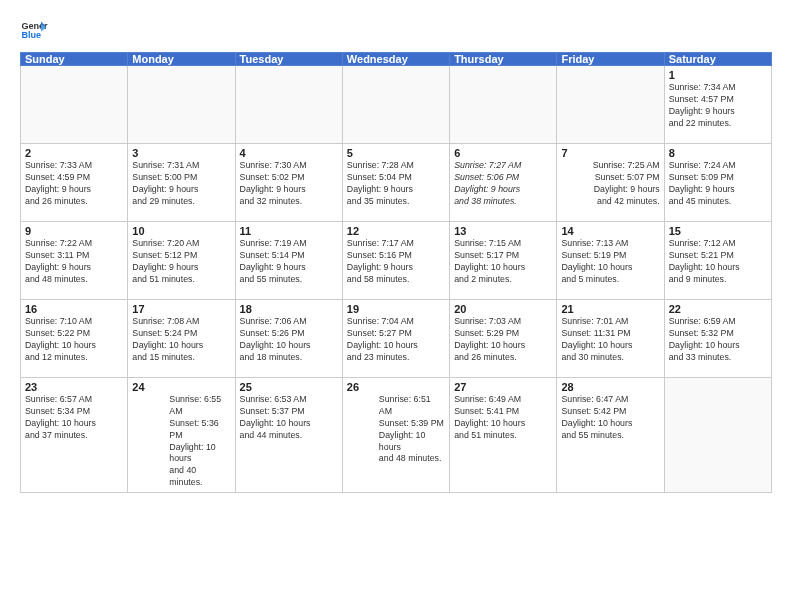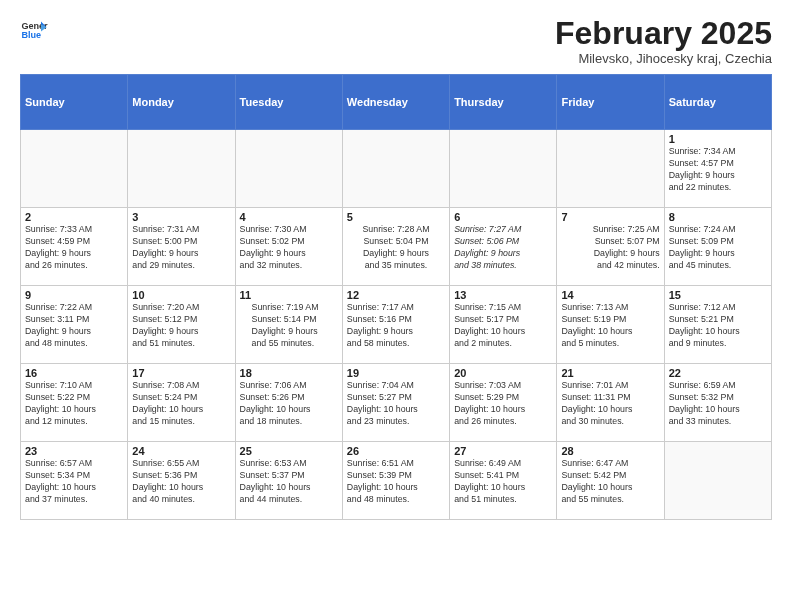--- a/index.html
+++ b/index.html
@@ -47,21 +47,21 @@
     table {
       width: 100%;
       border-collapse: collapse;
       table-layout: fixed;
     }
     thead tr th {
       background: #3d6ecc;
       color: #fff;
       font-size: 11px;
       font-weight: bold;
-      padding: 21px 4px;
+      padding: 0 4px;
       text-align: left;
       border: 1px solid #5580d0;
     }
     tbody tr td {
       border: 1px solid #ccc;
       vertical-align: top;
       padding: 3px 4px;
       font-size: 9.2px;
       color: #333;
       height: 78px;
@@ -88,24 +88,20 @@
 <div class="page">
   <div class="header">
     <div class="logo">
       <svg class="logo-icon" viewBox="0 0 40 40">
         <text x="2" y="18" font-size="13" font-weight="bold" fill="#333">General</text>
         <text x="2" y="32" font-size="13" font-weight="bold" fill="#1a73e8">Blue</text>
         <polygon points="30,8 38,16 30,12" fill="#1a73e8"></polygon>
         <polygon points="30,12 38,16 30,22" fill="#4aa0e8"></polygon>
       </svg>
     </div>
-    <div class="title-section">
-      <div class="calendar-title">February 2025</div>
-      <div class="calendar-subtitle">Milevsko, Jihocesky kraj, Czechia</div>
-    </div>
   </div>
 
   <table>
     <thead>
       <tr>
       <th>Sunday</th>
           <th>Monday</th>
           <th>Tuesday</th>
           <th>Wednesday</th>
           <th>Thursday</th>
@@ -146,21 +142,21 @@
           </td>
           <td>
             <span class="day-num">4</span>
             <div class="day-info" style="white-space: pre-line;">Sunrise: 7:30 AM
 Sunset: 5:02 PM
 Daylight: 9 hours
 and 32 minutes.</div>
           </td>
           <td>
             <span class="day-num">5</span>
-            <div class="day-info" style="white-space: pre-line; text-align: center;">Sunrise: 7:28 AM
+            <div class="day-info" style="white-space: pre-line;">Sunrise: 7:28 AM
 Sunset: 5:04 PM
 Daylight: 9 hours
 and 35 minutes.</div>
           </td>
           <td>
             <span class="day-num">6</span>
             <div class="day-info" style="white-space: pre-line; font-style: italic;">Sunrise: 7:27 AM
 Sunset: 5:06 PM
 Daylight: 9 hours
 and 38 minutes.</div>
@@ -190,21 +186,21 @@
           </td>
           <td>
             <span class="day-num">10</span>
             <div class="day-info" style="white-space: pre-line;">Sunrise: 7:20 AM
 Sunset: 5:12 PM
 Daylight: 9 hours
 and 51 minutes.</div>
           </td>
           <td>
             <span class="day-num">11</span>
-            <div class="day-info" style="white-space: pre-line; margin-left: 12px;">Sunrise: 7:19 AM
+            <div class="day-info" style="white-space: pre-line;">Sunrise: 7:19 AM
 Sunset: 5:14 PM
 Daylight: 9 hours
 and 55 minutes.</div>
           </td>
           <td>
             <span class="day-num">12</span>
             <div class="day-info" style="white-space: pre-line;">Sunrise: 7:17 AM
 Sunset: 5:16 PM
 Daylight: 9 hours
 and 58 minutes.</div>
@@ -285,35 +281,35 @@
         <tr>
           <td>
             <span class="day-num">23</span>
             <div class="day-info" style="white-space: pre-line;">Sunrise: 6:57 AM
 Sunset: 5:34 PM
 Daylight: 10 hours
 and 37 minutes.</div>
           </td>
           <td>
             <span class="day-num">24</span>
-            <div class="day-info" style="white-space: pre-line;">Sunrise: 6:55 AM
+            <div class="day-info" style="white-space: pre-line; margin-left: 37px;">Sunrise: 6:55 AM
 Sunset: 5:36 PM
 Daylight: 10 hours
 and 40 minutes.</div>
           </td>
           <td>
             <span class="day-num">25</span>
             <div class="day-info" style="white-space: pre-line;">Sunrise: 6:53 AM
 Sunset: 5:37 PM
 Daylight: 10 hours
 and 44 minutes.</div>
           </td>
           <td>
             <span class="day-num">26</span>
-            <div class="day-info" style="white-space: pre-line;">Sunrise: 6:51 AM
+            <div class="day-info" style="white-space: pre-line; margin-left: 32px;">Sunrise: 6:51 AM
 Sunset: 5:39 PM
 Daylight: 10 hours
 and 48 minutes.</div>
           </td>
           <td>
             <span class="day-num">27</span>
             <div class="day-info" style="white-space: pre-line;">Sunrise: 6:49 AM
 Sunset: 5:41 PM
 Daylight: 10 hours
 and 51 minutes.</div>

